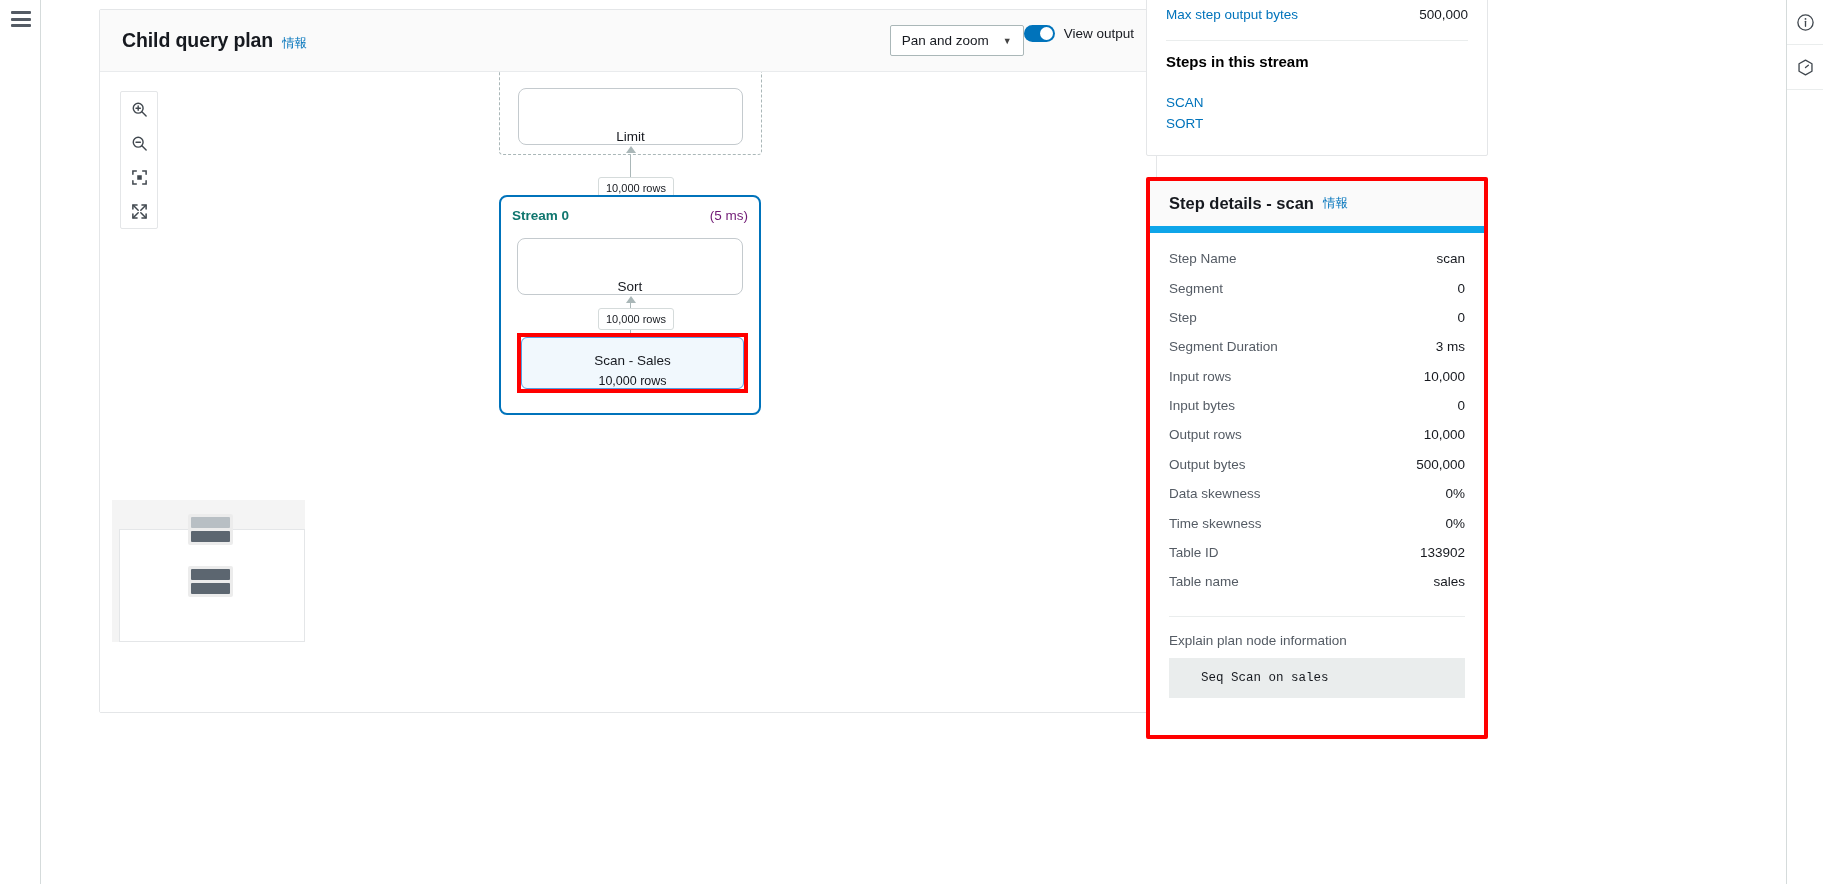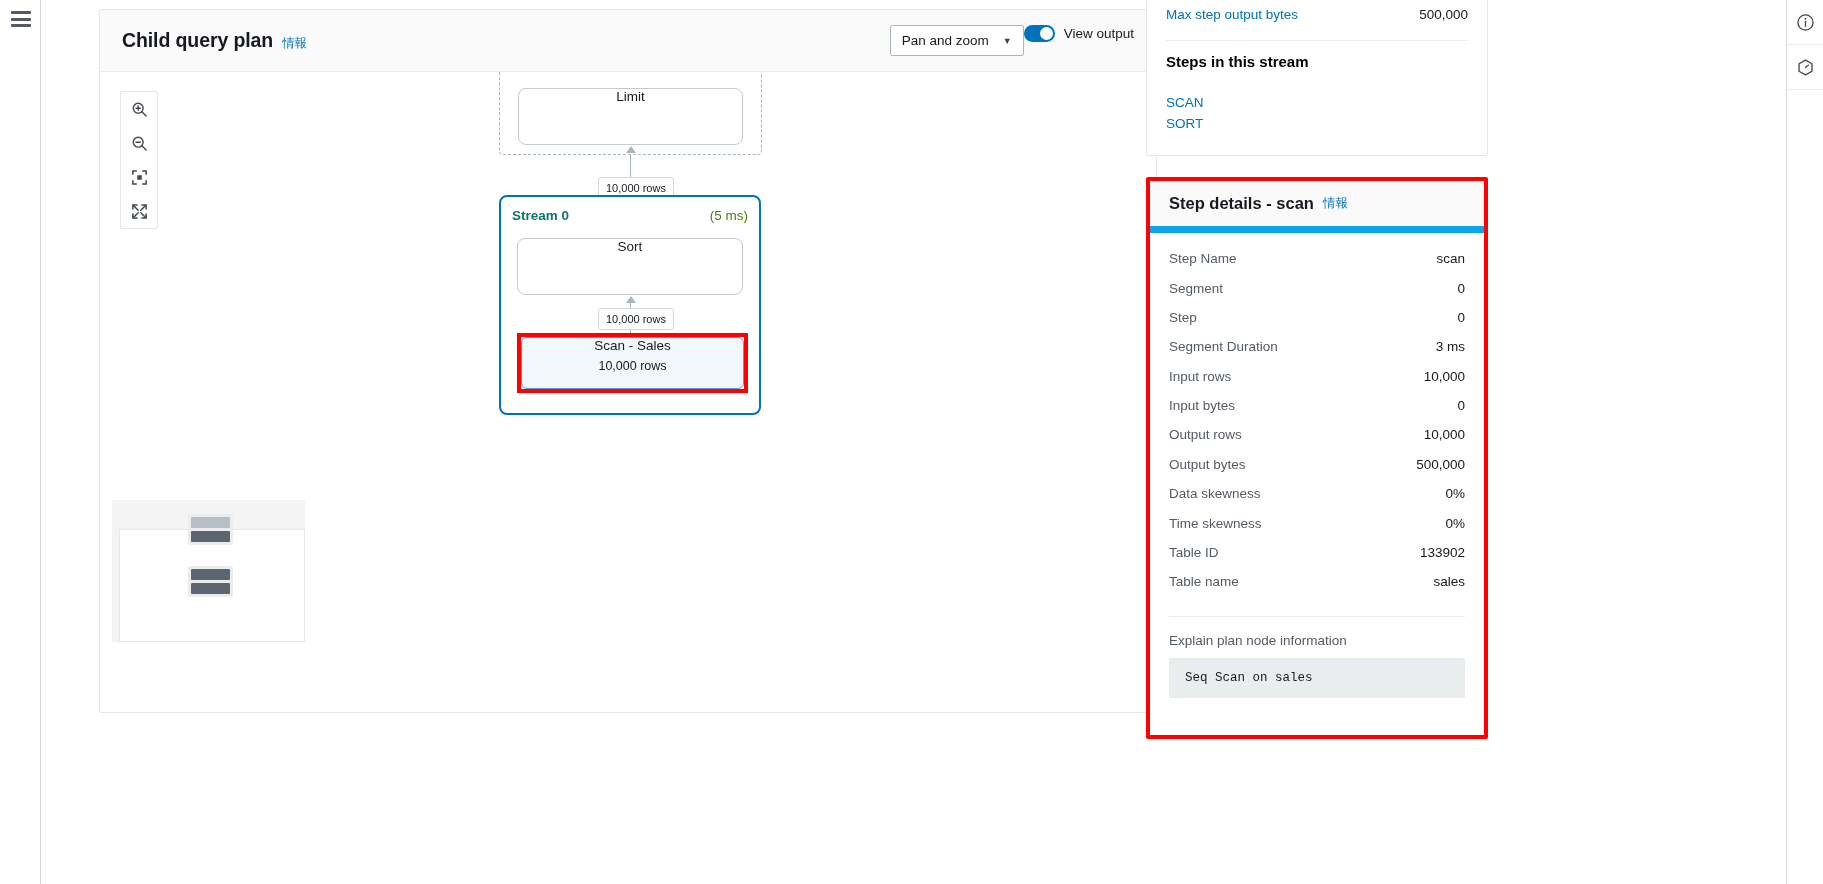--- a/index.html
+++ b/index.html
@@ -78,21 +78,21 @@
     cursor: pointer;
   }
 
   
   .outer-group {
     position: absolute; left: 399px; top: -40px; width: 263px; height: 123px;
     border: 1px dashed #aab7b8; border-radius: 4px;
   }
   .node {
     position: absolute; background: #ffffff; border: 1px solid #c4cace; border-radius: 8px;
-    display: flex; flex-direction: column; align-items: center; justify-content: flex-start;
+    display: flex; flex-direction: column; align-items: center; justify-content: flex-end;
   }
   .node-title { font-size: 13.5px; color: #16191f; }
   .node-sub { font-size: 12.5px; color: #16191f; margin-top: 6px; }
 
   .limit-node { left: 418px; top: 16px; width: 225px; height: 57px; }
 
   .edge { position: absolute; width: 1px; background: #aab7b8; }
   .arrow-head {
     position: absolute; width: 0; height: 0;
     border-left: 5px solid transparent; border-right: 5px solid transparent;
@@ -104,21 +104,21 @@
   }
 
   .stream-box {
     position: absolute; left: 399px; top: 123px; width: 262px; height: 220px;
     border: 2px solid #0073bb; border-radius: 8px; background: #ffffff;
   }
   .stream-label {
     position: absolute; left: 11px; top: 11px; font-size: 13.5px; font-weight: bold; color: #0f766e;
   }
   .stream-time {
-    position: absolute; right: 11px; top: 11px; font-size: 13.5px; color: #4d7c0f;
+    position: absolute; right: 11px; top: 11px; font-size: 13.5px; color: #701a75;
   }
   .sort-node { left: 417px; top: 166px; width: 226px; height: 57px; }
 
   .scan-highlight {
     position: absolute; left: 417px; top: 261px; width: 231px; height: 60px;
     border: 4px solid #ff0000; background: transparent;
   }
   .scan-node {
     left: 421px; top: 265px; width: 223px; height: 52px;
     background: #f1f8fd; border: 1px solid #539fe5; border-radius: 6px;
@@ -159,21 +159,21 @@
   }
   .detail-header {
     height: 52px; background: #fafafa; border-bottom: 7px solid #0ea5e9;
     display: flex; align-items: center; padding: 0 19px;
   }
   .detail-title { font-size: 16.5px; font-weight: bold; color: #16191f; }
   .detail-body { padding: 11px 19px 0 19px; }
   .detail-body .kv-row { padding: 7.2px 0; }
   .explain-head { font-size: 13.5px; color: #545b64; margin: 2px 0 10px 0; }
   .code-block {
-    background: #eaeded; padding: 13px 16px; font-family: "Liberation Mono", monospace;
+    background: #eaeded; padding: 13px 32px; font-family: "Liberation Mono", monospace;
     font-size: 12.5px; color: #16191f;
   }
 </style>
 </head>
 <body>
 
 <div id="root">
 
   <div class="left-rail">
     <div class="hamburger">

